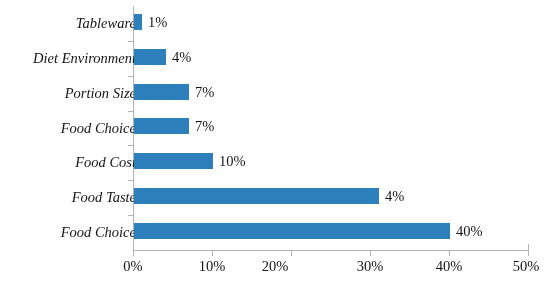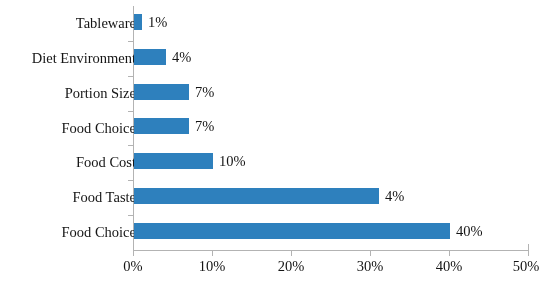--- a/index.html
+++ b/index.html
@@ -74,20 +74,21 @@
 
   
   .cat-label {
     position: absolute;
     right: 414px;            
     text-align: right;
     white-space: nowrap;
     font-size: 14.5px;
     line-height: 16px;
     color: #151515;
+    font-style: italic;
   }
 
   
   .bar {
     position: absolute;
     left: 134px;
     height: 16px;
     background: #2e80bd;
   }
 
@@ -156,19 +157,19 @@
     <div class="val-label" style="left:148px; top:14px">1%</div>
     <div class="val-label" style="left:172px; top:49px">4%</div>
     <div class="val-label" style="left:195px; top:84px">7%</div>
     <div class="val-label" style="left:195px; top:118px">7%</div>
     <div class="val-label" style="left:219px; top:153px">10%</div>
     <div class="val-label" style="left:385px; top:188px">4%</div>
     <div class="val-label" style="left:456px; top:223px">40%</div>
 
     <div class="xlabel" style="left:133px">0%</div>
     <div class="xlabel" style="left:212px">10%</div>
-    <div class="xlabel" style="left:291px">20%</div>
+    <div class="xlabel" style="left:275px">20%</div>
     <div class="xlabel" style="left:370px">30%</div>
     <div class="xlabel" style="left:449px">40%</div>
     <div class="xlabel" style="left:526px">50%</div>
 
   </div>
 </div>
 
 </body></html>

